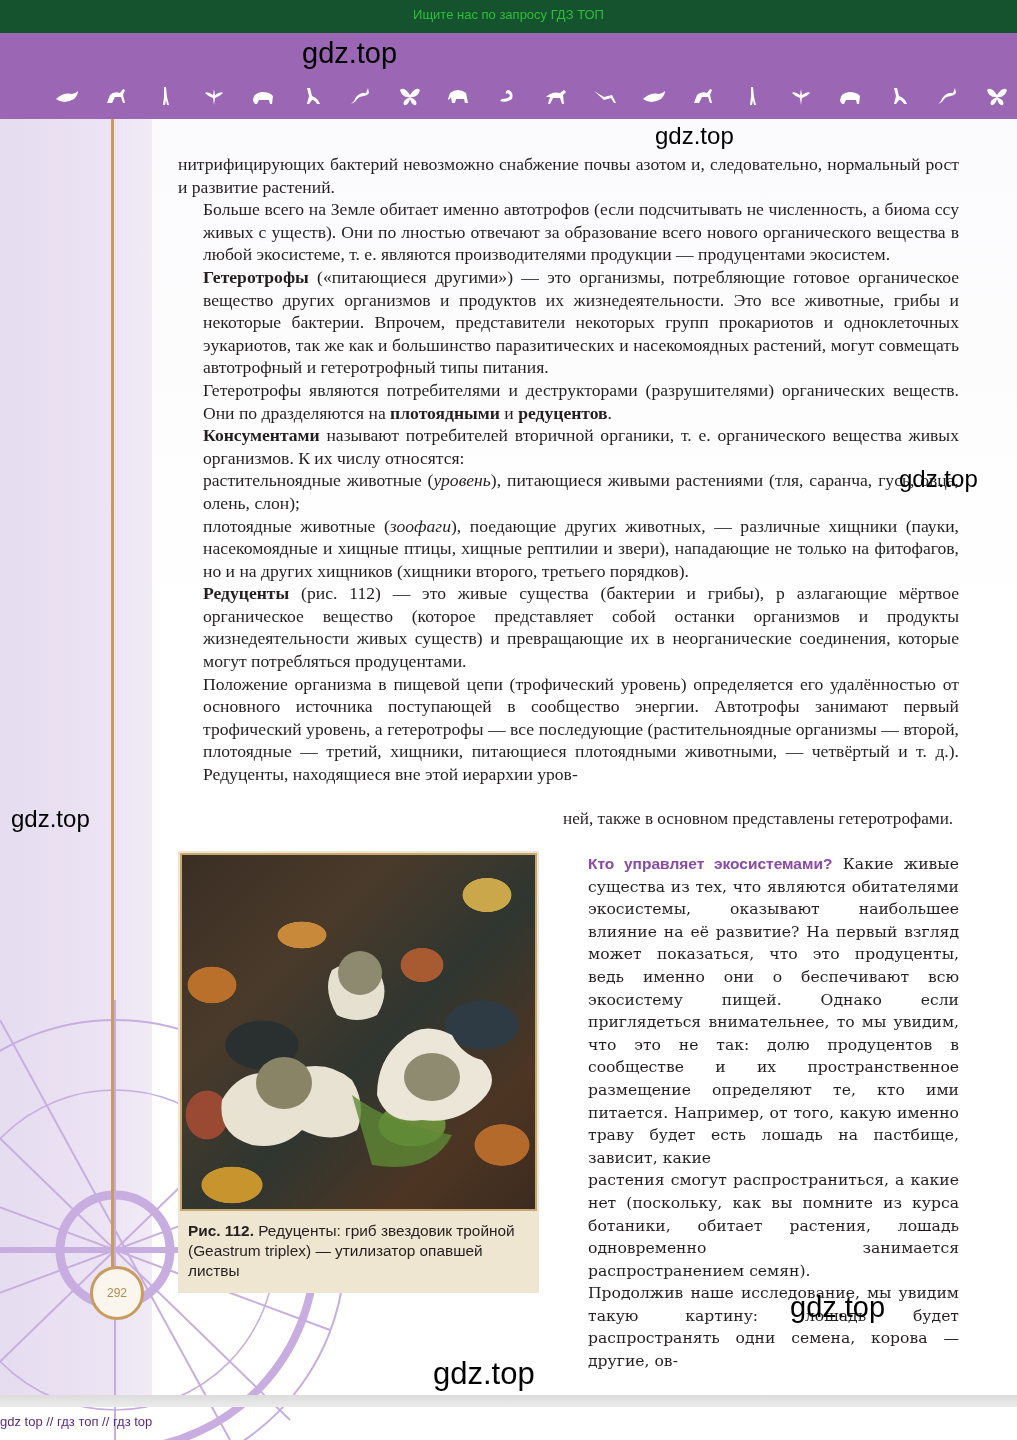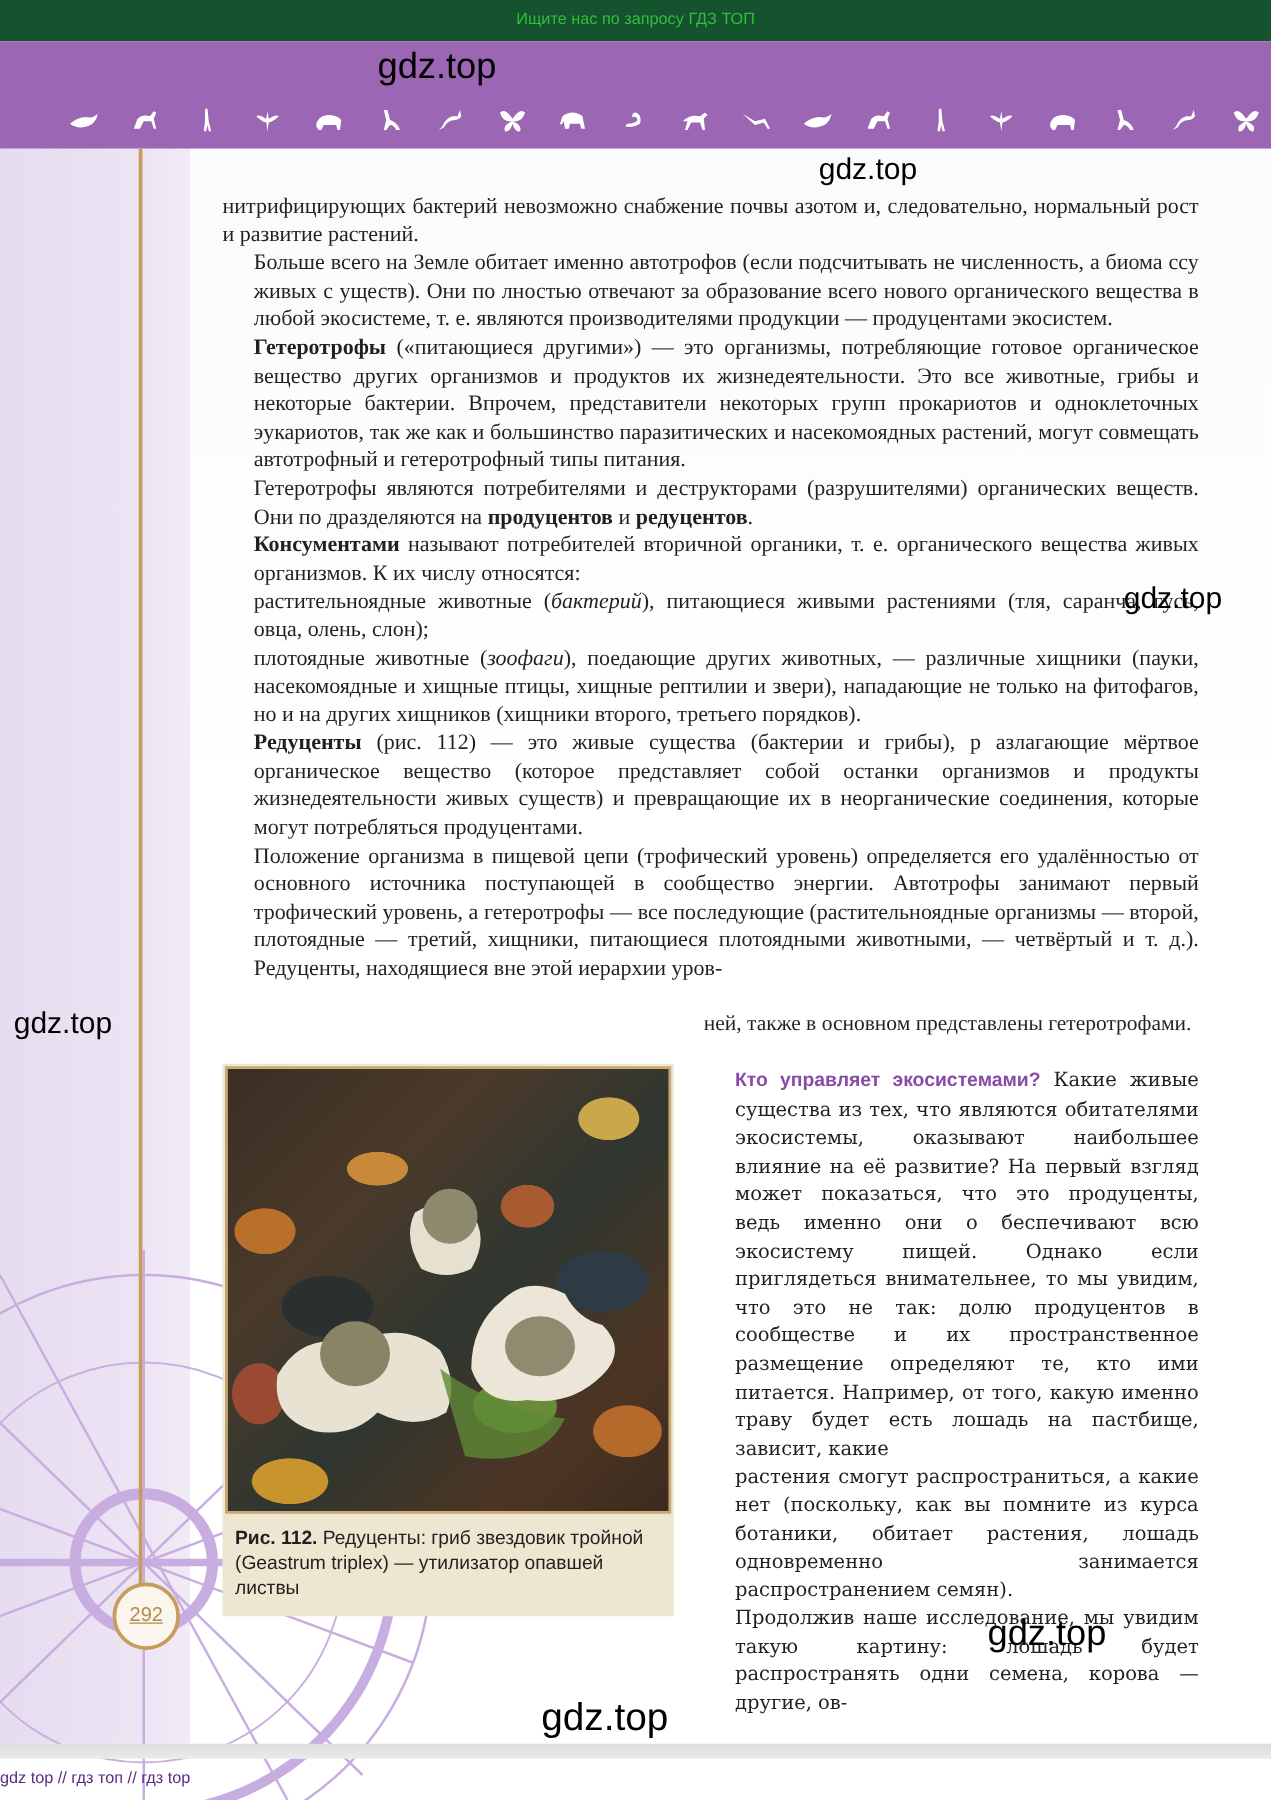--- a/index.html
+++ b/index.html
@@ -12,21 +12,21 @@
   .header-band { position: absolute; left: 0; top: 33px; width: 1017px; height: 86px; background: #9b66b3; }
   .animals { position: absolute; left: 52px; top: 82px; width: 960px; height: 28px; display: flex; justify-content: space-between; align-items: center; }
   .animal { width: 30px; height: 26px; display: flex; align-items: center; justify-content: center; }
   .animal svg { width: 26px; height: 22px; }
 
   .left-gutter { position: absolute; left: 0; top: 119px; width: 152px; height: 1276px; background: linear-gradient(90deg, #e6dcf0 0%, #ece3f3 70%, #f1ebf6 100%); }
   .gutter-line { position: absolute; left: 111px; top: 119px; width: 3px; height: 1160px; background: #c79c5e; }
   .rosette { position: absolute; left: -120px; top: 1000px; width: 700px; height: 440px; overflow: hidden; }
   .page-area { position: absolute; left: 152px; top: 119px; width: 865px; height: 1276px; background: linear-gradient(180deg,#fbfafc 0%, #ffffff 40%); }
 
-  .page-number { position: absolute; left: 90px; top: 1266px; width: 54px; height: 54px; border-radius: 50%; border: 3px solid #c79c5e; background: #faf6ee; display: flex; align-items: center; justify-content: center; font-family: "Liberation Sans", sans-serif; font-size: 16px; color: #b38a4a; text-decoration: underline; }
+  .page-number { position: absolute; left: 90px; top: 1266px; width: 54px; height: 54px; border-radius: 50%; border: 3px solid #c79c5e; background: #faf6ee; display: flex; align-items: center; justify-content: center; font-family: "Liberation Sans", sans-serif; font-size: 12px; color: #b38a4a; }
 
   .wm { position: absolute; font-family: "Liberation Sans", sans-serif; color: #000000; }
   .wm-1 { left: 302px; top: 37px; font-size: 29px; }
   .wm-2 { left: 655px; top: 122px; font-size: 24px; }
   .wm-3 { left: 899px; top: 465px; font-size: 24px; }
   .wm-4 { left: 11px; top: 805px; font-size: 24px; }
   .wm-5 { left: 790px; top: 1291px; font-size: 29px; }
   .wm-6 { left: 433px; top: 1356px; font-size: 31px; }
 
   .text { position: absolute; font-size: 17.6px; line-height: 22.6px; text-align: justify; }
@@ -189,23 +189,23 @@
     <line x1="60" y1="420" x2="410" y2="80"></line>
   </g>
 </svg>
 <div class="gutter-line"></div>
 <div class="page-number">292</div>
 
 <div class="text main-text">
   <p>нитрифицирующих бактерий невозможно снабжение почвы азотом и, следовательно, нормальный рост и развитие растений.</p>
   <p class="ind">Больше всего на Земле обитает именно автотрофов (если подсчитывать не численность, а биома ссу живых с уществ). Они по лностью отвечают за образование всего нового органического вещества в любой экосистеме, т. е. являются производителями продукции — продуцентами экосистем.</p>
   <p class="ind"><b>Гетеротрофы</b><span> («питающиеся другими») — это организмы, потребляющие готовое органическое вещество других организмов и продуктов их жизнедеятельности. Это все животные, грибы и некоторые бактерии. Впрочем, представители некоторых групп прокариотов и одноклеточных эукариотов, так же как и большинство паразитических и насекомоядных растений, могут совмещать автотрофный и гетеротрофный типы питания.</span></p>
-  <p class="ind"><span>Гетеротрофы являются потребителями и деструкторами (разрушителями) органических веществ. Они по дразделяются на </span><b>продуцентов</b><span> и </span><b>редуцентов</b><span>.</span></p>
+  <p class="ind"><span>Гетеротрофы являются потребителями и деструкторами (разрушителями) органических веществ. Они по дразделяются на </span><b>плотоядными</b><span> и </span><b>редуцентов</b><span>.</span></p>
   <p class="ind"><b>Консументами</b><span> называют потребителей вторичной органики, т. е. органического вещества живых организмов. К их числу относятся:</span></p>
-  <p class="ind"><span>растительноядные животные (</span><i>бактерий</i><span>), питающиеся живыми растениями (тля, саранча, гусь, овца, олень, слон);</span></p>
+  <p class="ind"><span>растительноядные животные (</span><i>уровень</i><span>), питающиеся живыми растениями (тля, саранча, гусь, овца, олень, слон);</span></p>
   <p class="ind"><span>плотоядные животные (</span><i>зоофаги</i><span>), поедающие других животных, — различные хищники (пауки, насекомоядные и хищные птицы, хищные рептилии и звери), нападающие не только на фитофагов, но и на других хищников (хищники второго, третьего порядков).</span></p>
   <p class="ind"><b>Редуценты</b><span> (рис. 112) — это живые существа (бактерии и грибы), р азлагающие мёртвое органическое вещество (которое представляет собой останки организмов и продукты жизнедеятельности живых существ) и превращающие их в неорганические соединения, которые могут потребляться продуцентами.</span></p>
   <p class="ind">Положение организма в пищевой цепи (трофический уровень) определяется его удалённостью от основного источника поступающей в сообщество энергии. Автотрофы занимают первый трофический уровень, а гетеротрофы — все последующие (растительноядные организмы — второй, плотоядные — третий, хищники, питающиеся плотоядными животными, — четвёртый и т. д.). Редуценты, находящиеся вне этой иерархии уров-</p>
 </div>
 
 <div class="text right-col upper">ней, также в основном представлены гетеротрофами.</div>
 <div class="text right-col lower">
   <p class="ind"><span class="kto">Кто управляет экосистемами?</span><span> Какие живые существа из тех, что являются обитателями экосистемы, оказывают наибольшее влияние на её развитие? На первый взгляд может показаться, что это продуценты, ведь именно они о беспечивают всю экосистему пищей. Однако если приглядеться внимательнее, то мы увидим, что это не так: долю продуцентов в сообществе и их пространственное размещение определяют те, кто ими питается. Например, от того, какую именно траву будет есть лошадь на пастбище, зависит, какие</span></p>
   <p class="ind">растения смогут распространиться, а какие нет (поскольку, как вы помните из курса ботаники, обитает растения, лошадь одновременно занимается распространением семян).</p>
   <p class="ind">Продолжив наше исследование, мы увидим такую картину: лошадь будет распространять одни семена, корова — другие, ов-</p>

